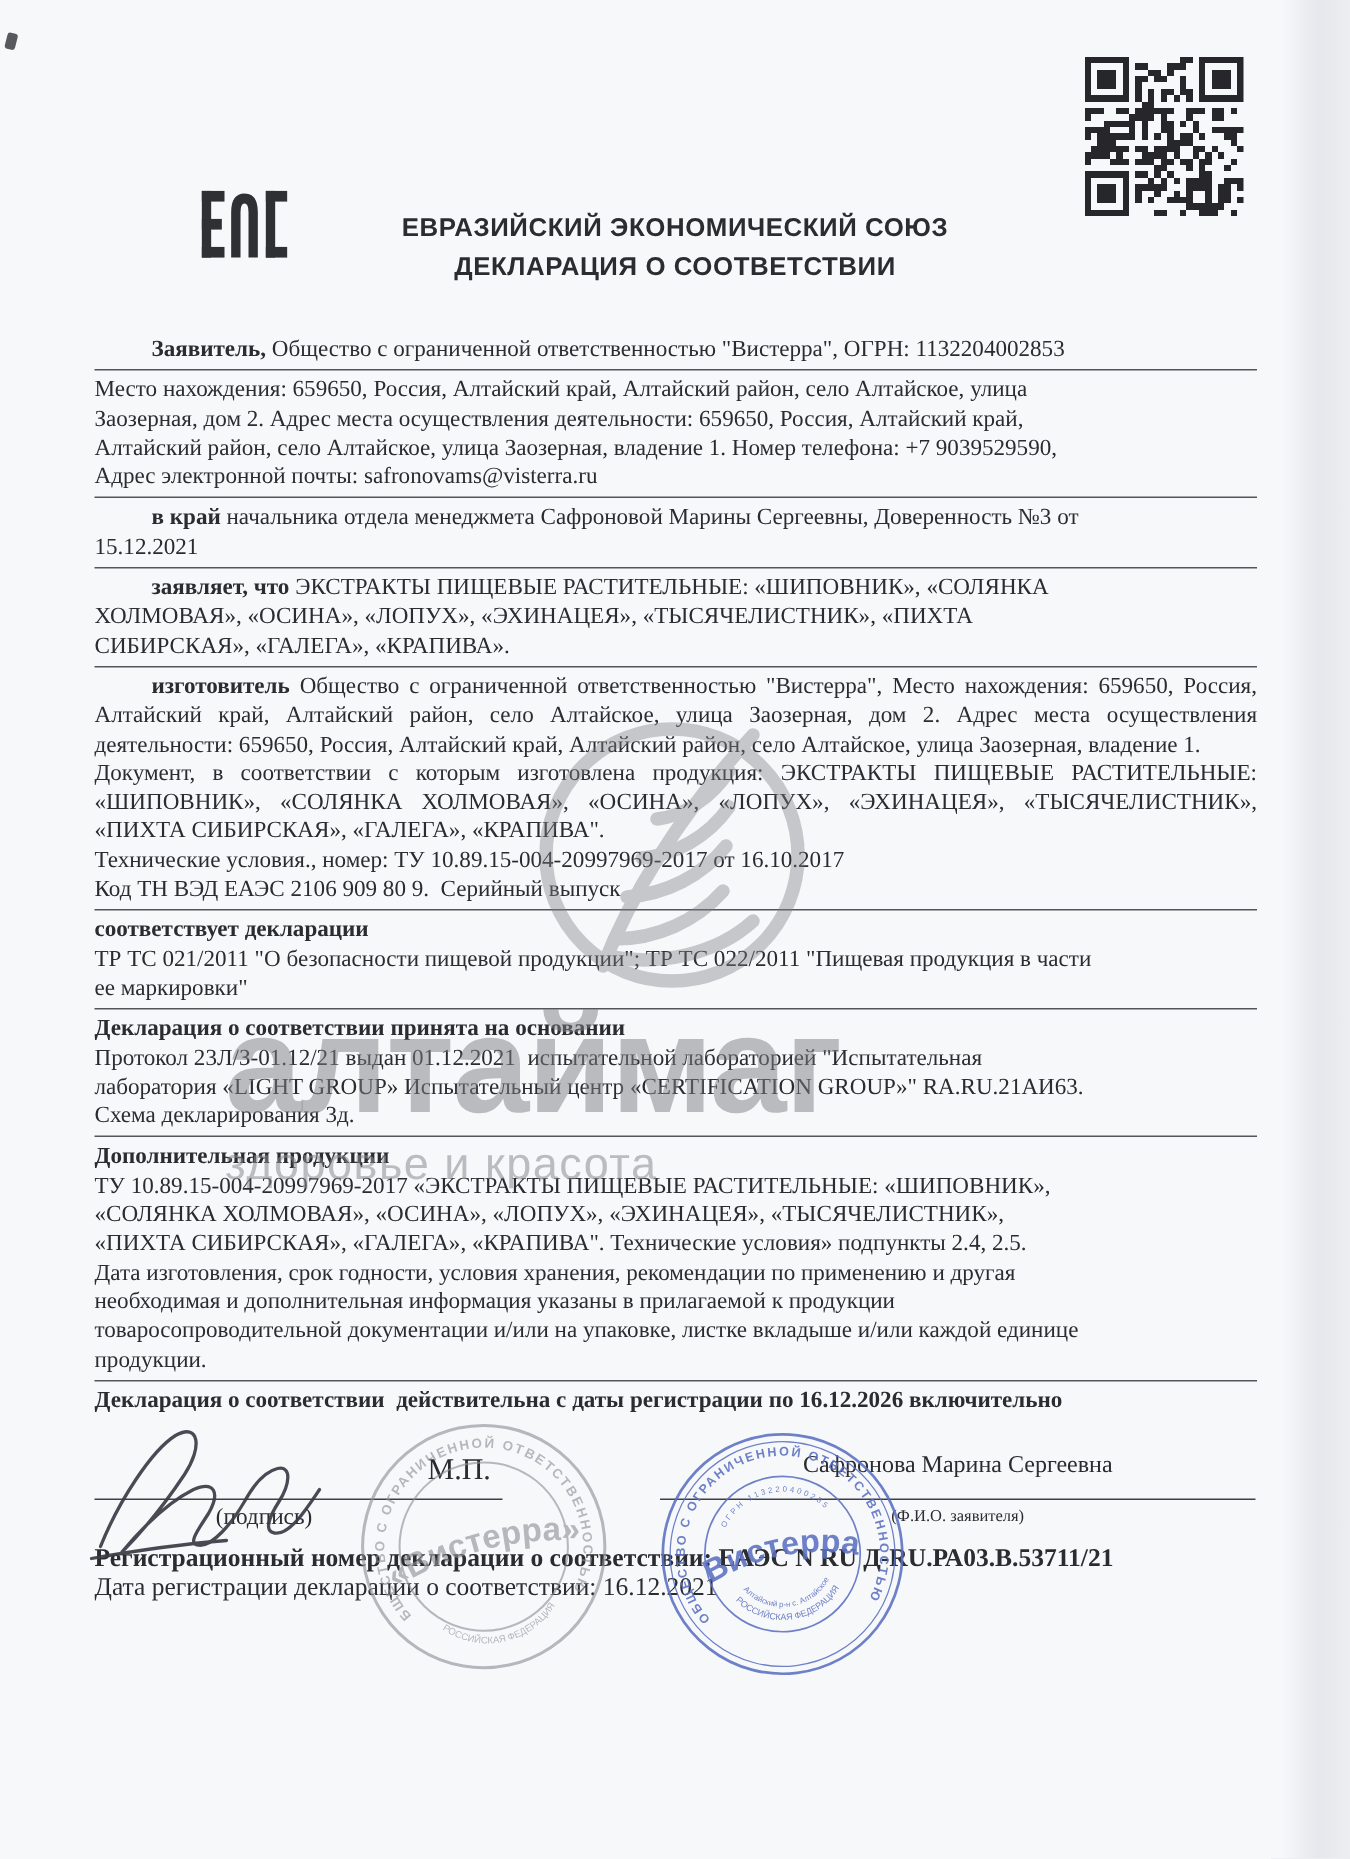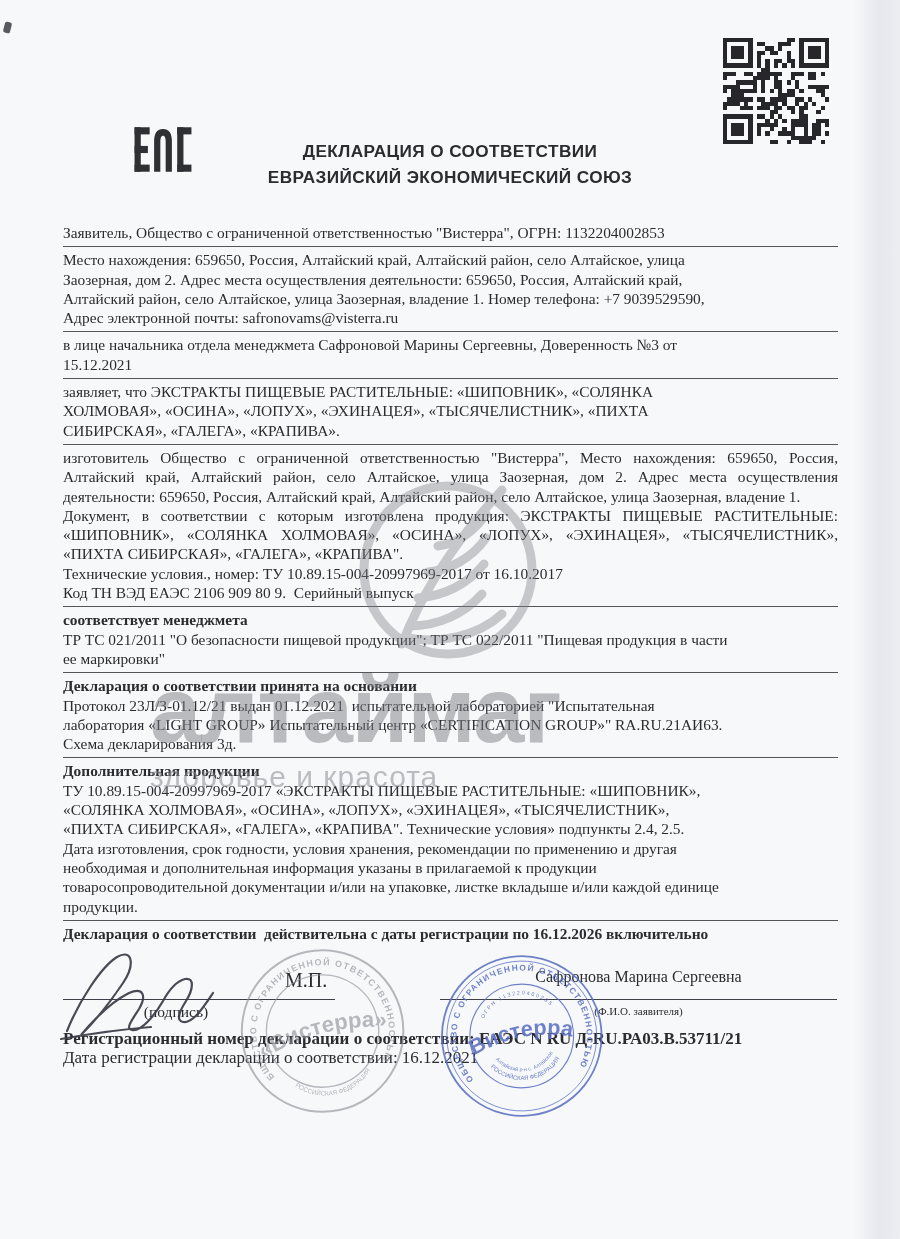--- a/index.html
+++ b/index.html
@@ -19,21 +19,21 @@
   .eac-logo{position:absolute;left:131px;top:126px;}
   .hdr{position:absolute;left:150px;top:138px;width:600px;text-align:center;
        font-family:"Liberation Sans","DejaVu Sans",sans-serif;font-weight:bold;
        font-size:17.2px;line-height:26px;letter-spacing:.4px;}
   .qr{position:absolute;left:723px;top:38px;width:106px;height:106px;}
   
   .body{position:absolute;left:63px;top:223px;width:775px;font-size:15.4px;line-height:19.3px;z-index:2;}
   .body p{margin:0;}
   .pre{white-space:pre-wrap;}
   .just{text-align:justify;}
-  b{font-weight:normal;}
+  b{font-weight:bold;margin-left:38px;}
   hr.rule{border:0;border-top:1px solid var(--rule,#54555b);margin:4px 0 3px 0;height:0;}
   .bold-line{font-weight:bold;}
   
   .sig-row{position:relative;height:78px;margin-top:8px;}
   .uline{position:absolute;border-top:1.4px solid #3e3f46;}
   .sig-line{left:0;top:48px;width:272px;}
   .name-line{left:377px;top:48px;width:397px;}
   .sig-caption{position:absolute;left:28px;top:51px;width:170px;text-align:center;font-size:15.5px;}
   .mp{position:absolute;left:222px;top:20px;font-size:20px;}
   .fio-name{position:absolute;left:377px;top:16px;width:397px;text-align:center;font-size:16px;}
@@ -72,22 +72,22 @@
         <rect x="4" y="42" width="17" height="8"></rect>
         <path d="M26,50 V16 Q26,2 36,2 Q46,2 46,16 V50 H39 V16 Q39,9.5 36,9.5 Q33,9.5 33,16 V50 Z"></path>
         <rect x="52" y="0" width="7" height="50"></rect>
         <rect x="52" y="0" width="16" height="8"></rect>
         <rect x="52" y="42" width="16" height="8"></rect>
       </g>
     </svg>
   </div>
 
   <div class="hdr">
+    <div>ЕВРАЗИЙСКИЙ ЭКОНОМИЧЕСКИЙ СОЮЗ</div>
     <div>ДЕКЛАРАЦИЯ О СООТВЕТСТВИИ</div>
-    <div>ЕВРАЗИЙСКИЙ ЭКОНОМИЧЕСКИЙ СОЮЗ</div>
   </div>
 
   <div class="qr">
     <svg id="qr-svg" width="106" height="106" viewBox="0 0 25 25" shape-rendering="crispEdges">
         <rect x="0" y="0" width="7" height="7" fill="#27272b"></rect>
         <rect x="1" y="1" width="5" height="5" fill="#f7f8fa"></rect>
         <rect x="2" y="2" width="3" height="3" fill="#27272b"></rect>
         <rect x="18" y="0" width="7" height="7" fill="#27272b"></rect>
         <rect x="19" y="1" width="5" height="5" fill="#f7f8fa"></rect>
         <rect x="20" y="2" width="3" height="3" fill="#27272b"></rect>
@@ -123,42 +123,42 @@
 
     <div>
       <p class="pre">Место нахождения: 659650, Россия, Алтайский край, Алтайский район, село Алтайское, улица
 Заозерная, дом 2. Адрес места осуществления деятельности: 659650, Россия, Алтайский край,
 Алтайский район, село Алтайское, улица Заозерная, владение 1. Номер телефона: +7 9039529590,
 Адрес электронной почты: safronovams@visterra.ru</p>
     </div>
     <hr class="rule">
 
     <div>
-      <p class="pre"><b>в лице</b><span> начальника отдела менеджмета Сафроновой Марины Сергеевны, Доверенность №3 от
+      <p class="pre"><b>в край</b><span> начальника отдела менеджмета Сафроновой Марины Сергеевны, Доверенность №3 от
 15.12.2021</span></p>
     </div>
     <hr class="rule">
 
     <div>
       <p class="pre"><b>заявляет, что</b><span> ЭКСТРАКТЫ ПИЩЕВЫЕ РАСТИТЕЛЬНЫЕ: «ШИПОВНИК», «СОЛЯНКА
 ХОЛМОВАЯ», «ОСИНА», «ЛОПУХ», «ЭХИНАЦЕЯ», «ТЫСЯЧЕЛИСТНИК», «ПИХТА
 СИБИРСКАЯ», «ГАЛЕГА», «КРАПИВА».</span></p>
     </div>
     <hr class="rule">
 
     <div>
       <p class="just"><b>изготовитель</b><span> Общество с ограниченной ответственностью "Вистерра", Место нахождения: 659650, Россия, Алтайский край, Алтайский район, село Алтайское, улица Заозерная, дом 2. Адрес места осуществления деятельности: 659650, Россия, Алтайский край, Алтайский район, село Алтайское, улица Заозерная, владение 1.</span></p>
       <p class="just">Документ, в соответствии с которым изготовлена продукция: ЭКСТРАКТЫ ПИЩЕВЫЕ РАСТИТЕЛЬНЫЕ: «ШИПОВНИК», «СОЛЯНКА ХОЛМОВАЯ», «ОСИНА», «ЛОПУХ», «ЭХИНАЦЕЯ», «ТЫСЯЧЕЛИСТНИК», «ПИХТА СИБИРСКАЯ», «ГАЛЕГА», «КРАПИВА".</p>
       <p class="pre">Технические условия., номер: ТУ 10.89.15-004-20997969-2017 от 16.10.2017</p>
       <p class="pre">Код ТН ВЭД ЕАЭС 2106 909 80 9.  Серийный выпуск</p>
     </div>
     <hr class="rule">
 
     <div>
-      <p class="bold-line">соответствует менеджмета</p>
+      <p class="bold-line">соответствует декларации</p>
       <p class="pre">ТР ТС 021/2011 "О безопасности пищевой продукции"; ТР ТС 022/2011 "Пищевая продукция в части
 ее маркировки"</p>
     </div>
     <hr class="rule">
 
     <div>
       <p class="bold-line">Декларация о соответствии принята на основании</p>
       <p class="pre">Протокол 23Л/З-01.12/21 выдан 01.12.2021  испытательной лабораторией "Испытательная
 лаборатория «LIGHT GROUP» Испытательный центр «CERTIFICATION GROUP»" RA.RU.21АИ63.
 Схема декларирования 3д.</p>

